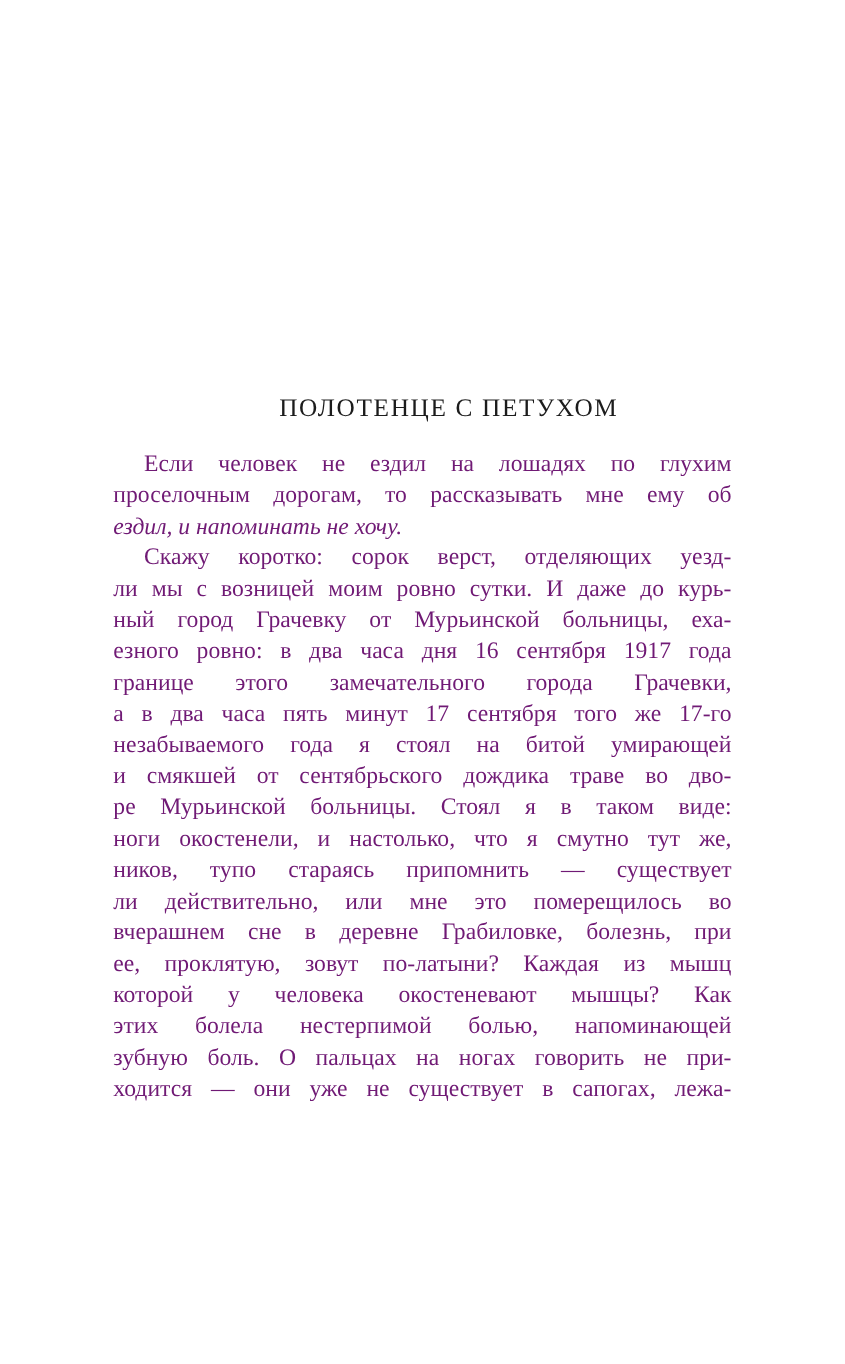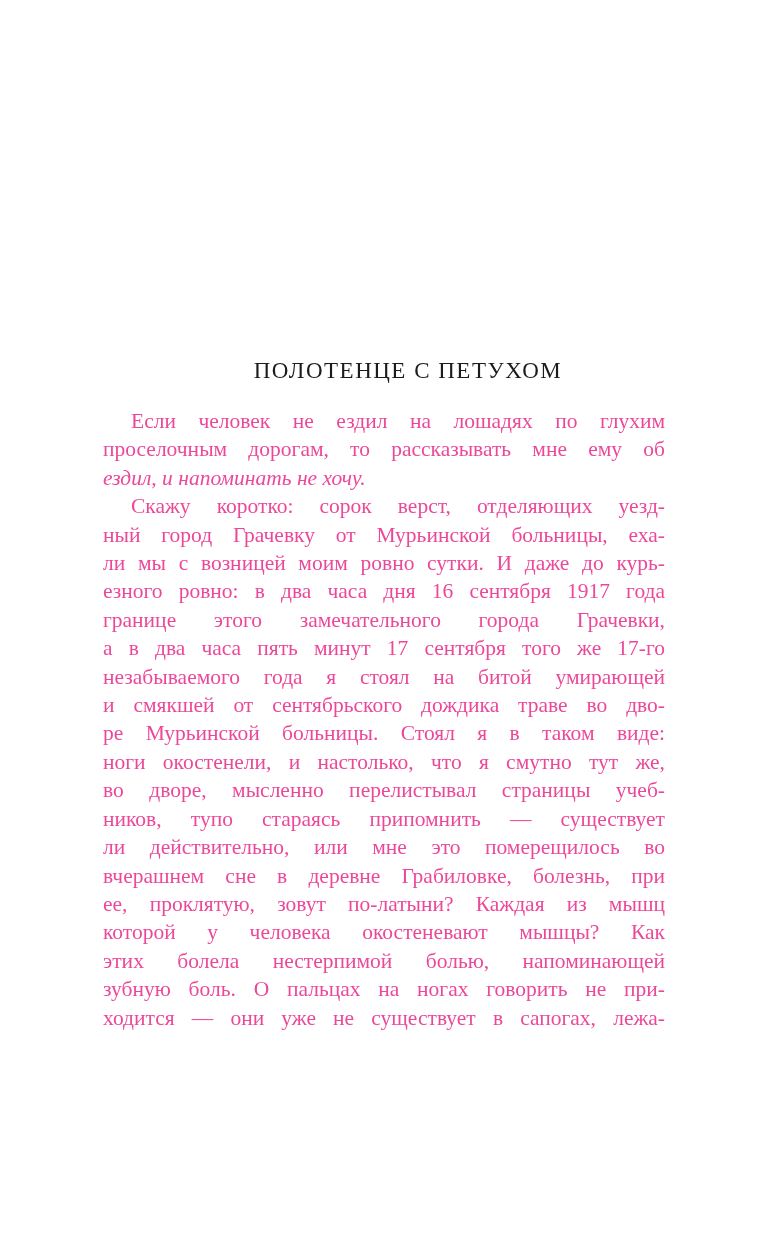--- a/index.html
+++ b/index.html
@@ -33,21 +33,21 @@
   }
   .paragraph {
     margin: 0;
   }
   .line {
     font-size: 21.5px;
     line-height: 28.4px;
     text-align: justify;
     text-align-last: justify;
     white-space: normal;
-    color: #ec4899;
+    color: #701a75;
   }
   .line.first {
     text-indent: 28px;
   }
   .line.last {
     text-align-last: left;
     font-style: italic;
   }
 </style>
 </head>
@@ -56,30 +56,29 @@
 <div class="book-page">
   <div class="chapter-title">ПОЛОТЕНЦЕ С ПЕТУХОМ</div>
   <div class="body-text">
       <div class="paragraph">
         <div class="line first">Если человек не ездил на лошадях по глухим</div>
         <div class="line">проселочным дорогам, то рассказывать мне ему об</div>
         <div class="line last">ездил, и напоминать не хочу.</div>
       </div>
       <div class="paragraph">
         <div class="line first">Скажу коротко: сорок верст, отделяющих уезд-</div>
+        <div class="line">ли мы с возницей моим ровно сутки. И даже до курь-</div>
         <div class="line">ный город Грачевку от Мурьинской больницы, еха-</div>
-        <div class="line">ли мы с возницей моим ровно сутки. И даже до курь-</div>
         <div class="line">езного ровно: в два часа дня 16 сентября 1917 года</div>
         <div class="line">границе этого замечательного города Грачевки,</div>
         <div class="line">а в два часа пять минут 17 сентября того же 17-го</div>
         <div class="line">незабываемого года я стоял на битой умирающей</div>
         <div class="line">и смякшей от сентябрьского дождика траве во дво-</div>
         <div class="line">ре Мурьинской больницы. Стоял я в таком виде:</div>
         <div class="line">ноги окостенели, и настолько, что я смутно тут же,</div>
-        <div class="line">во дворе, мысленно перелистывал страницы учеб-</div>
         <div class="line">ников, тупо стараясь припомнить — существует</div>
         <div class="line">ли действительно, или мне это померещилось во</div>
         <div class="line">вчерашнем сне в деревне Грабиловке, болезнь, при</div>
         <div class="line">ее, проклятую, зовут по-латыни? Каждая из мышц</div>
         <div class="line">которой у человека окостеневают мышцы? Как</div>
         <div class="line">этих болела нестерпимой болью, напоминающей</div>
         <div class="line">зубную боль. О пальцах на ногах говорить не при-</div>
         <div class="line">ходится — они уже не существует в сапогах, лежа-</div>
       </div>
     </div>

